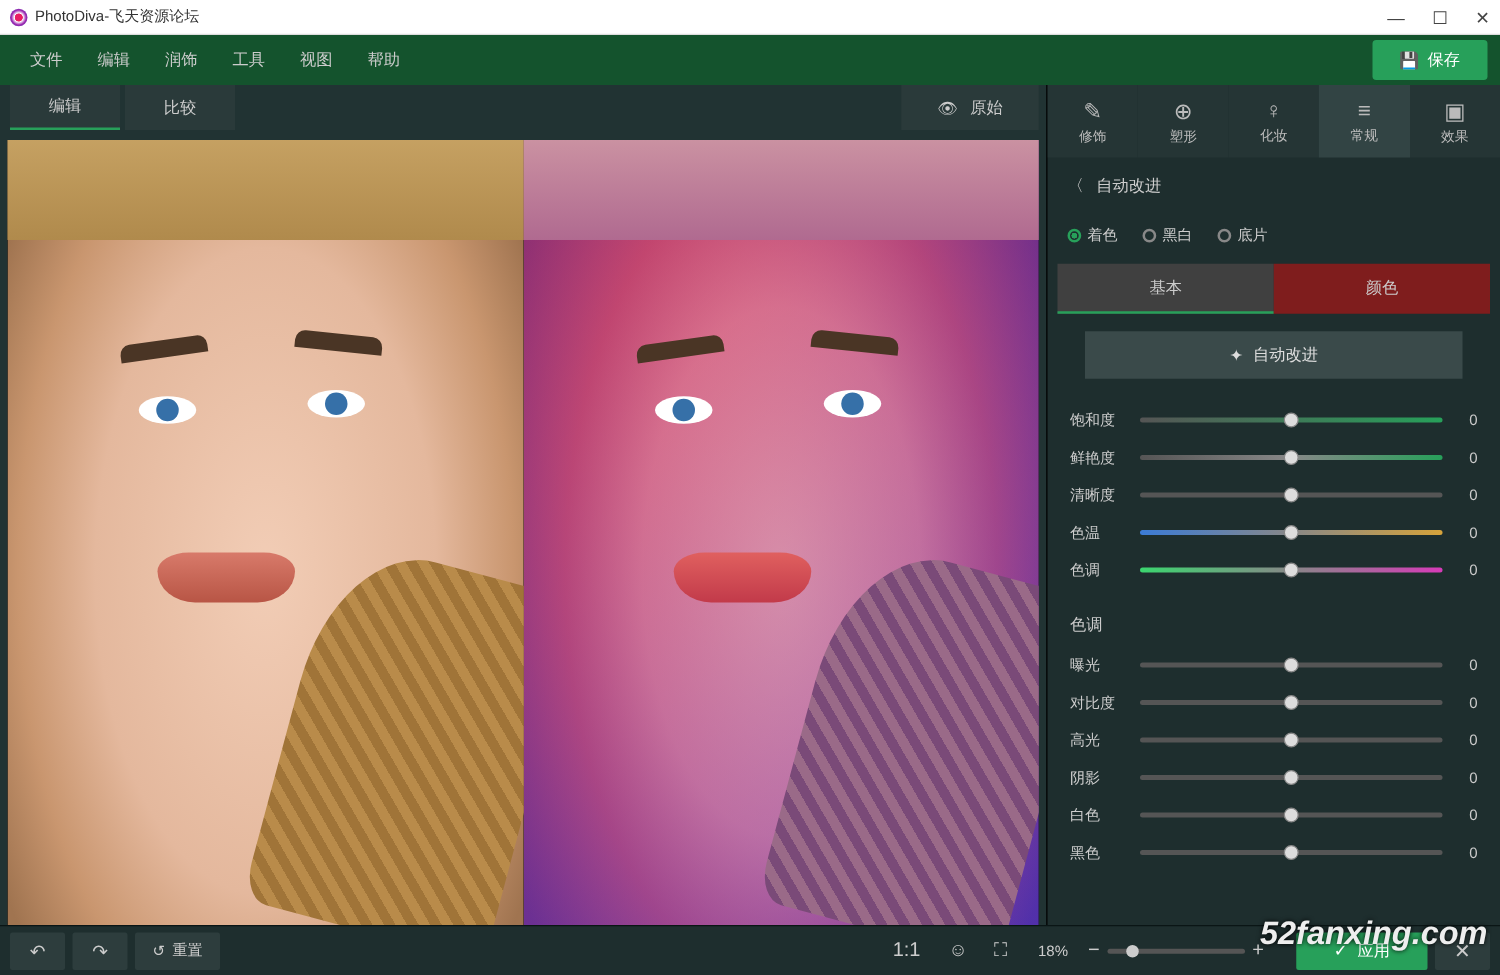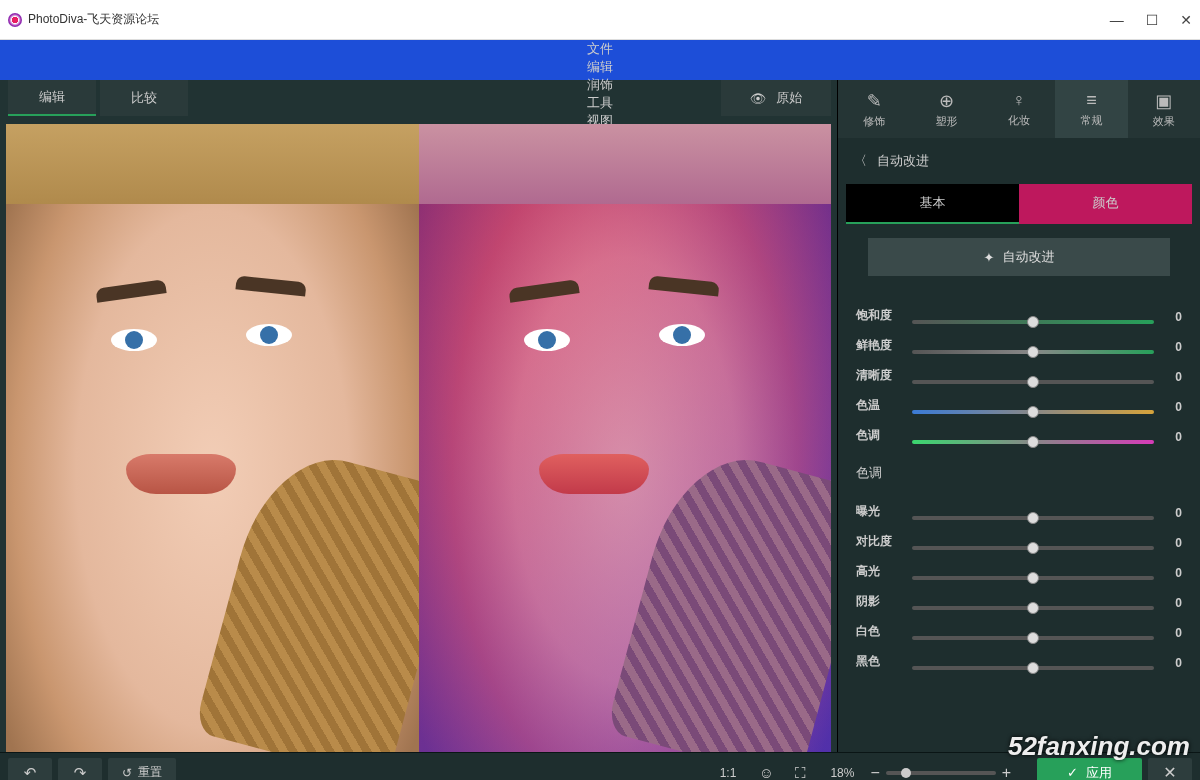--- a/index.html
+++ b/index.html
@@ -1,26 +1,26 @@
 <!DOCTYPE html>
 <html><head>
 <meta charset="utf-8">
 <style>
 * { margin: 0; padding: 0; box-sizing: border-box; font-family: "Microsoft YaHei", Arial, sans-serif; }
 body { width: 1200px; height: 780px; background: #213333; overflow: hidden; position: relative; }
 
 
-.titlebar { height: 40px; background: #fff; display: flex; align-items: center; padding: 0 8px; border-bottom: 1px solid #ddd; }
+.titlebar { height: 28px; background: #fff; display: flex; align-items: center; padding: 0 8px; border-bottom: 1px solid #ddd; }
 .titlebar .logo { width: 14px; height: 14px; border-radius: 50%; background: radial-gradient(circle,#e91e63 30%,#fff 35%,#9c27b0 60%,#3f51b5); margin-right: 6px; }
 .titlebar .title { font-size: 12px; color: #333; }
 .titlebar .win { margin-left: auto; display: flex; gap: 22px; color: #444; font-size: 14px; }
 .titlebar .win span { cursor: pointer; }
 
 
-.menubar { height: 40px; background: #1d4ed8; display: flex; align-items: center; padding: 0 10px; flex-direction: column; }
+.menubar { height: 40px; background: #14532d; display: flex; align-items: center; padding: 0 10px; }
 .menubar .mi { color: #ccc; font-size: 13px; padding: 0 14px; cursor: pointer; }
 .menubar .save { margin-left: auto; background: #27a05a; color: #fff; padding: 7px 22px; border-radius: 3px; font-size: 13px; display: flex; align-items: center; gap: 6px; cursor: pointer; }
 
 
 .main { display: flex; height: calc(100% - 28px - 40px - 40px); }
 
 
 .left { flex: 1; display: flex; flex-direction: column; }
 .modebar { height: 44px; display: flex; align-items: flex-start; padding-left: 8px; gap: 4px; }
 .modebtn { width: 88px; height: 36px; background: #2a3a3a; color: #ccc; font-size: 13px; display: flex; align-items: center; justify-content: center; cursor: pointer; }
@@ -44,25 +44,25 @@
 .tabs { display: flex; height: 58px; }
 .tab { flex: 1; display: flex; flex-direction: column; align-items: center; justify-content: center; gap: 2px; color: #bbb; font-size: 11px; cursor: pointer; background: #253535; }
 .tab.active { background: #324444; }
 .tab .ic { font-size: 18px; }
 .crumb { display: flex; align-items: center; gap: 10px; padding: 14px 16px; color: #ccc; font-size: 13px; cursor: pointer; }
 .radios { display: flex; gap: 20px; padding: 8px 16px 14px; color: #ccc; font-size: 12px; }
 .radio { display: flex; align-items: center; gap: 5px; cursor: pointer; }
 .rdot { width: 11px; height: 11px; border-radius: 50%; border: 2px solid #888; display: inline-block; }
 .rdot.on { border-color: #27a05a; background: radial-gradient(circle,#27a05a 45%,transparent 50%); }
 .subtabs { display: flex; margin: 0 8px; }
-.subtab { flex: 1; text-align: center; padding: 10px 0; font-size: 13px; color: #ccc; background: #be185d; cursor: pointer; }
-.subtab.active { background: #000000; border-bottom: 2px solid #27a05a; }
+.subtab { flex: 1; text-align: center; padding: 10px 0; font-size: 13px; color: #ccc; background: #7f1d1d; cursor: pointer; }
+.subtab.active { background: #404040; border-bottom: 2px solid #27a05a; }
 .autobtn { margin: 14px 30px; background: #3a4a4a; color: #ddd; text-align: center; padding: 10px 0; font-size: 13px; cursor: pointer; display: flex; align-items: center; justify-content: center; gap: 8px; }
 .sliders { padding: 4px 18px 10px; }
-.srow { display: flex; align-items: flex-end; height: 30px; gap: 4px; font-weight: bold; }
+.srow { display: flex; align-items: center; height: 30px; gap: 4px; }
 .srow .lbl { width: 52px; color: #ccc; font-size: 12px; }
 .srow .track { flex: 1; height: 4px; border-radius: 2px; position: relative; cursor: pointer; }
 .srow .thumb { position: absolute; top: 50%; left: 50%; width: 12px; height: 12px; margin: -6px 0 0 -6px; border-radius: 50%; background: #ddd; border: 1px solid #888; }
 .srow .val { width: 24px; text-align: right; color: #ccc; font-size: 12px; }
 .t-sat { background: linear-gradient(90deg,#555,#27a05a); }
 .t-vib { background: linear-gradient(90deg,#555,#888,#27a05a); }
 .t-cla { background: #555; }
 .t-temp{ background: linear-gradient(90deg,#3b7bd6,#888,#d6a33b); }
 .t-tint{ background: linear-gradient(90deg,#3bd66f,#888,#d63bb8); }
 .t-gray{ background: #555; }
@@ -161,20 +161,34 @@
         </div>
       <div class="tab">
           <span class="ic">▣</span>
           <span>效果</span>
         </div>
     </div>
     <div class="crumb">
       <span>〈</span>
       <span>自动改进</span>
     </div>
+    <div class="radios">
+      <div class="radio">
+          <span class="rdot on"></span>
+          <span>着色</span>
+        </div>
+      <div class="radio">
+          <span class="rdot"></span>
+          <span>黑白</span>
+        </div>
+      <div class="radio">
+          <span class="rdot"></span>
+          <span>底片</span>
+        </div>
+    </div>
     <div class="subtabs">
       <div class="subtab active">基本</div>
       <div class="subtab">颜色</div>
     </div>
     <div class="autobtn">
       <span>✦</span>
       <span>自动改进</span>
     </div>
 
     <div class="sliders" id="sl1">
@@ -267,21 +281,21 @@
       <span>↶</span>
     </div>
   <div class="bbtn">
       <span>↷</span>
     </div>
   <div class="bbtn wide">
       <span>↺</span>
       <span>重置</span>
     </div>
   <div class="spacer"></div>
-  <div style="color:#ccc;font-size:12px;margin-right:10px;">1:1</div>
+  <div style="color:#ccc;font-size:16px;margin-right:10px;">1:1</div>
   <div class="bbtn" style="background:none;width:28px;">
       <span>☺</span>
     </div>
   <div class="bbtn" style="background:none;width:28px;">
       <span>⛶</span>
     </div>
   <div style="color:#ccc;font-size:12px;margin:11px 10px;">18%</div>
   <div style="color:#ccc;cursor:pointer;">−</div>
   <div class="zoomtrack">
       <div class="th"></div>

